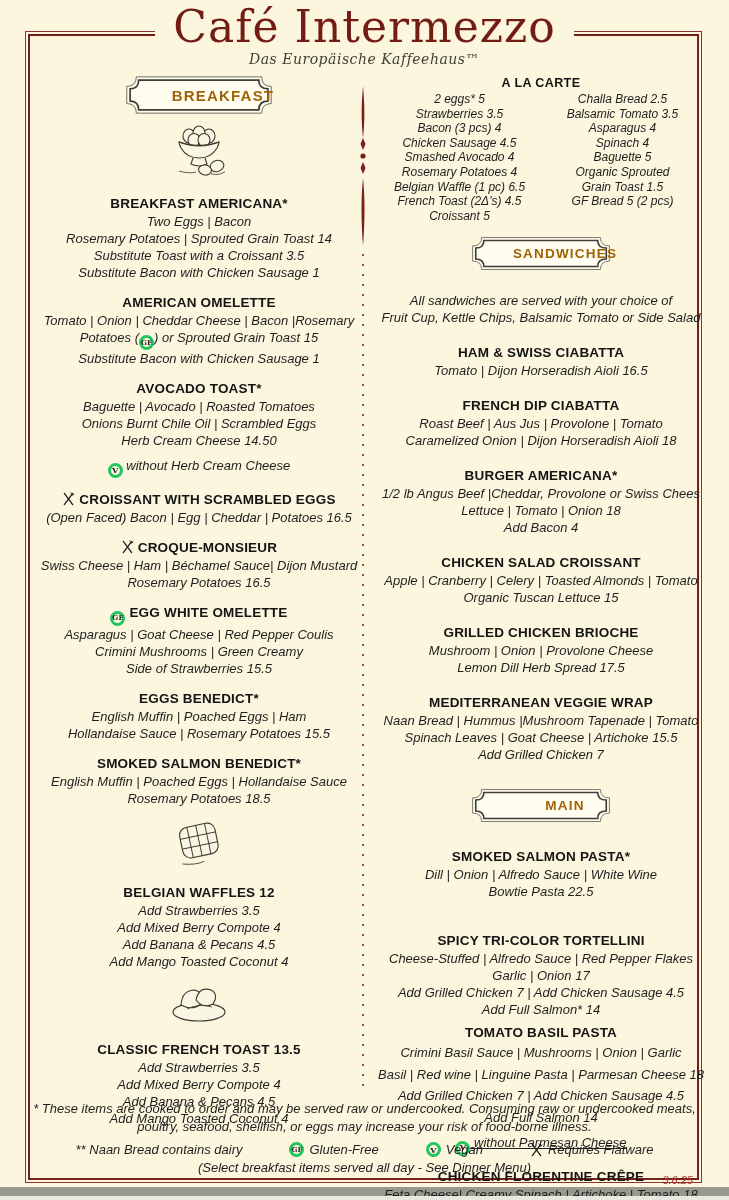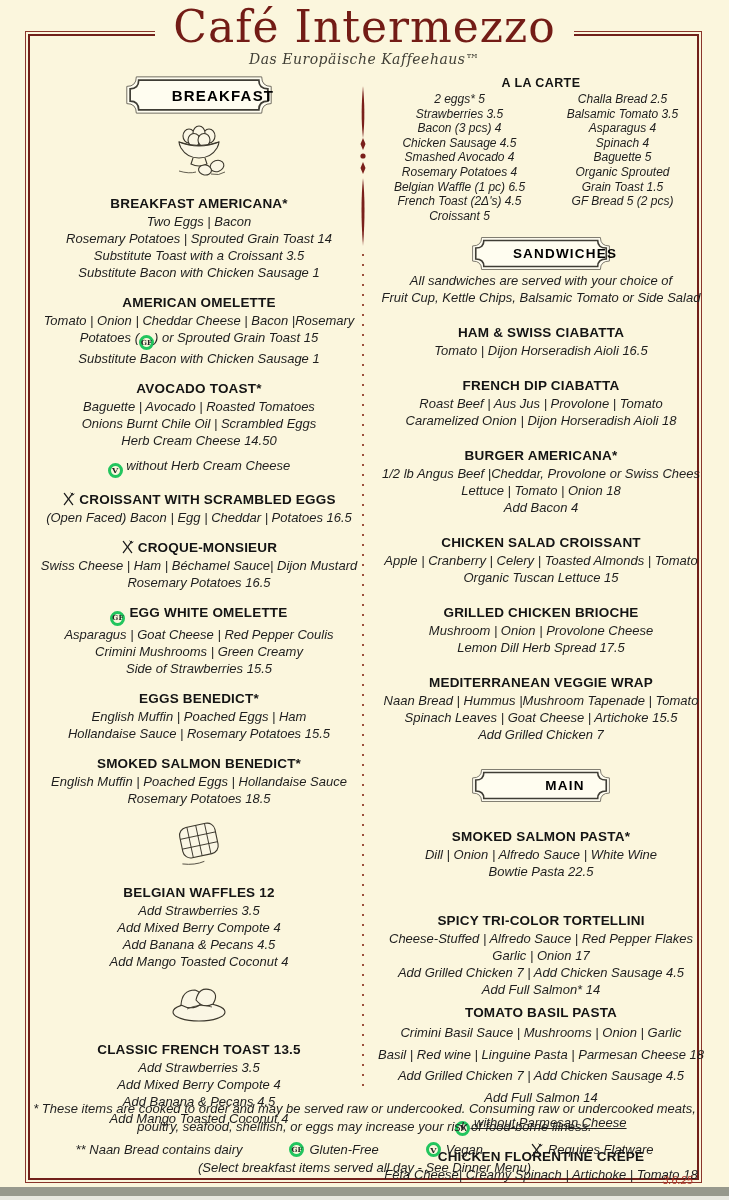--- a/index.html
+++ b/index.html
@@ -17,33 +17,33 @@
   .divider{position:absolute;left:355px;top:86px;bottom:108px;width:16px;z-index:2;
            display:flex;flex-direction:column;align-items:center;}
   .dotted-line{flex:1;width:2.5px;margin-top:6px;
                background:repeating-linear-gradient(to bottom,#9a4f3c 0 2.5px,transparent 2.5px 10px);}
   .col{position:absolute;top:70px;text-align:center;z-index:2;}
   .col-left{left:30px;width:338px;}
   .col-right{left:378px;width:326px;}
   .badge{position:relative;margin:4px auto 0;width:152px;height:42px;
          display:flex;align-items:center;justify-content:center;}
   .badge svg.badge-frame{position:absolute;inset:0;width:100%;height:100%;}
-  .badge-label{position:relative;font-weight:bold;font-size:15px;letter-spacing:1.2px;color:#000000;padding-left:48px;}
+  .badge-label{position:relative;font-weight:bold;font-size:15px;letter-spacing:1.2px;color:#a16207;padding-left:48px;}
   .badge-sm{width:144px;height:37px;}
   .badge-sm .badge-label{font-size:13.5px;}
   .illustration{margin:8px auto 0;}
   .menu-item{margin-top:13px;}
   .item-name{font-weight:bold;font-size:13.5px;letter-spacing:.2px;color:#141414;line-height:18px;}
   .line{font-style:italic;font-size:13px;line-height:17px;color:#1e1e1e;}
   .v-note{margin-top:8px;}
   .alc-heading{font-weight:bold;font-size:12.5px;margin-top:6px;color:#141414;letter-spacing:.4px;}
   .alc-cols{display:flex;margin-top:2px;}
   .alc-col{flex:1;}
   .alc-col .line{font-size:12px;line-height:14.6px;}
-  .section-note{}
+  .section-note{margin-top:20px;}
   .items-sand .menu-item{margin-top:18px;}
   .badge-main{margin-top:24px;}
   .items-main .menu-item:nth-child(1){margin-top:24px;}
   .items-main .menu-item:nth-child(2){margin-top:32px;}
   .items-main .menu-item:nth-child(3){margin-top:6px;}
   .items-main .menu-item:nth-child(3) .line{line-height:21.5px;}
   .items-main .menu-item:nth-child(3) .v-note{margin-top:4px;text-decoration:underline;}
   .items-main .menu-item:nth-child(4){margin-top:12px;}
   .circ{display:inline-flex;align-items:center;justify-content:center;width:15px;height:15px;
         border:3px solid #22c55e;border-radius:50%;font-size:8px;font-style:normal;font-weight:bold;

